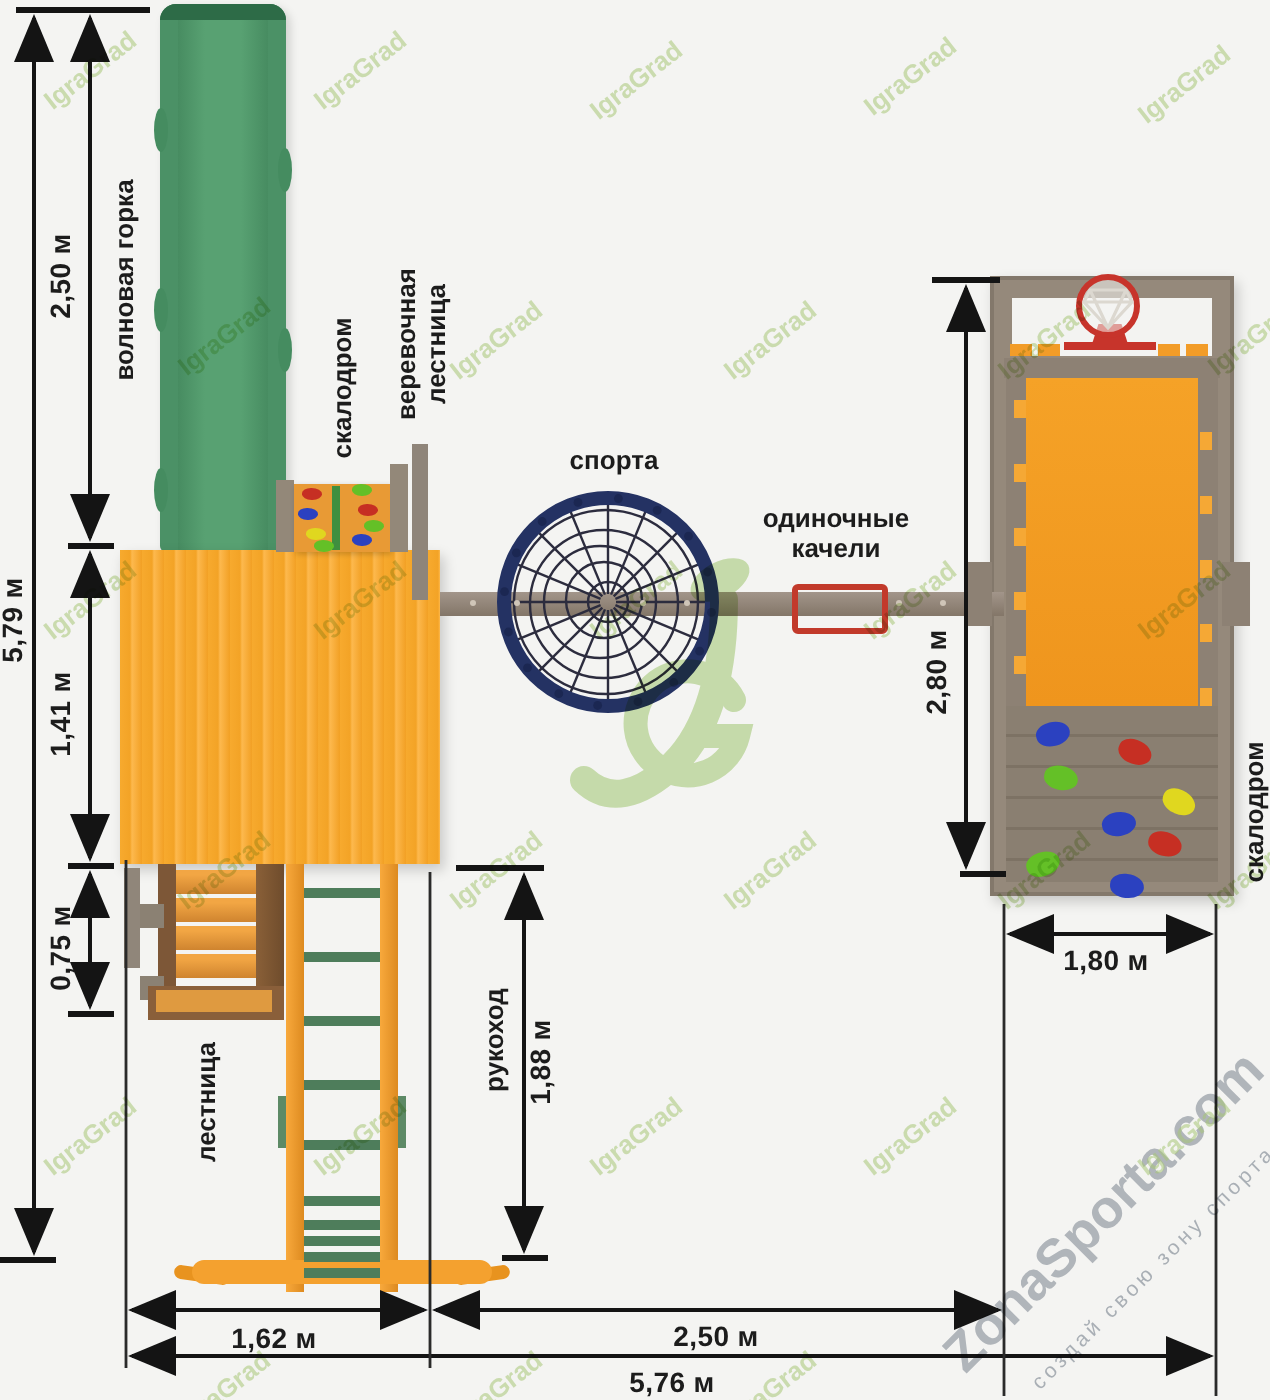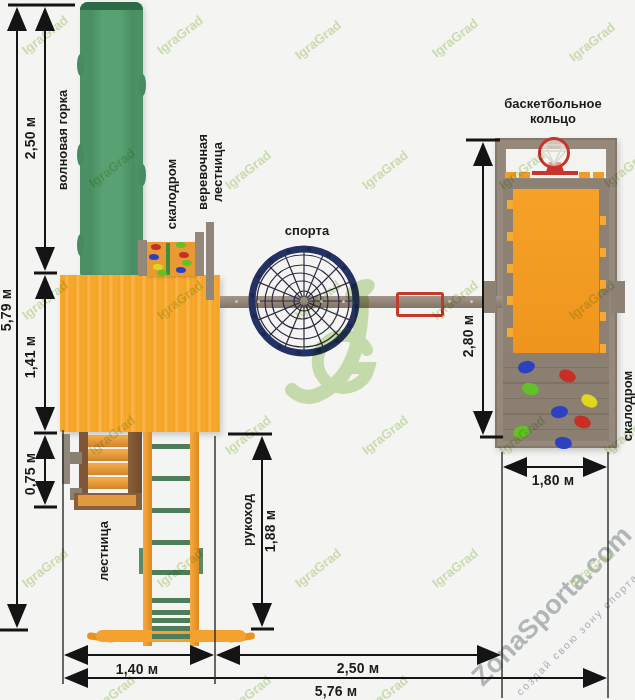--- a/index.html
+++ b/index.html
@@ -177,33 +177,33 @@
     <line class="ext" x1="63" y1="430" x2="63" y2="684"></line>
     <line class="ext" x1="215" y1="436" x2="215" y2="684"></line>
     <line class="ext" x1="502" y1="452" x2="502" y2="698"></line>
     <line class="ext" x1="608" y1="452" x2="608" y2="698"></line>
   </svg>
 
   <div class="lbl rot" style="left:63px;top:140px">волновая горка</div>
   <div class="lbl rot" style="left:172px;top:194px">скалодром</div>
   <div class="lbl rot wrap" style="left:211px;top:172px;width:84px">веревочная лестница</div>
   <div class="lbl" style="left:307px;top:231px">спорта</div>
-  <div class="lbl wrap" style="left:553px;top:112px;width:145px">баскетбольное кольцо</div>
+  <div class="lbl wrap" style="left:418px;top:267px;width:112px">одиночные качели</div>
   <div class="lbl rot" style="left:628px;top:406px">скалодром</div>
   <div class="lbl rot" style="left:104px;top:551px">лестница</div>
   <div class="lbl rot" style="left:248px;top:520px">рукоход</div>
 
   <div class="lbl rot dimlbl" style="left:7px;top:310px">5,79 м</div>
   <div class="lbl rot dimlbl" style="left:31px;top:138px">2,50 м</div>
   <div class="lbl rot dimlbl" style="left:31px;top:357px">1,41 м</div>
   <div class="lbl rot dimlbl" style="left:31px;top:474px">0,75 м</div>
   <div class="lbl rot dimlbl" style="left:271px;top:531px">1,88 м</div>
   <div class="lbl rot dimlbl" style="left:469px;top:336px">2,80 м</div>
   <div class="lbl dimlbl" style="left:553px;top:481px">1,80 м</div>
-  <div class="lbl dimlbl" style="left:137px;top:670px">1,40 м</div>
+  <div class="lbl dimlbl" style="left:137px;top:670px">1,62 м</div>
   <div class="lbl dimlbl" style="left:358px;top:669px">2,50 м</div>
   <div class="lbl dimlbl" style="left:336px;top:692px">5,76 м</div>
 
   <div id="wm-layer">
     <svg class="abs" style="left:265px;top:252px" width="135" height="185" viewBox="0 0 135 185">
       <g stroke="#aed381" fill="none" opacity=".6" stroke-linecap="round">
         <ellipse cx="95" cy="38" rx="16" ry="9" transform="rotate(-28 95 38)" fill="#aed381" stroke="none"></ellipse>
         <path d="M 97 48 Q 97 105 72 130 Q 45 155 27 138" stroke-width="14"></path>
         <path d="M 102 98 A 26 26 0 1 0 104 116 L 82 116" stroke-width="12"></path>
       </g>

